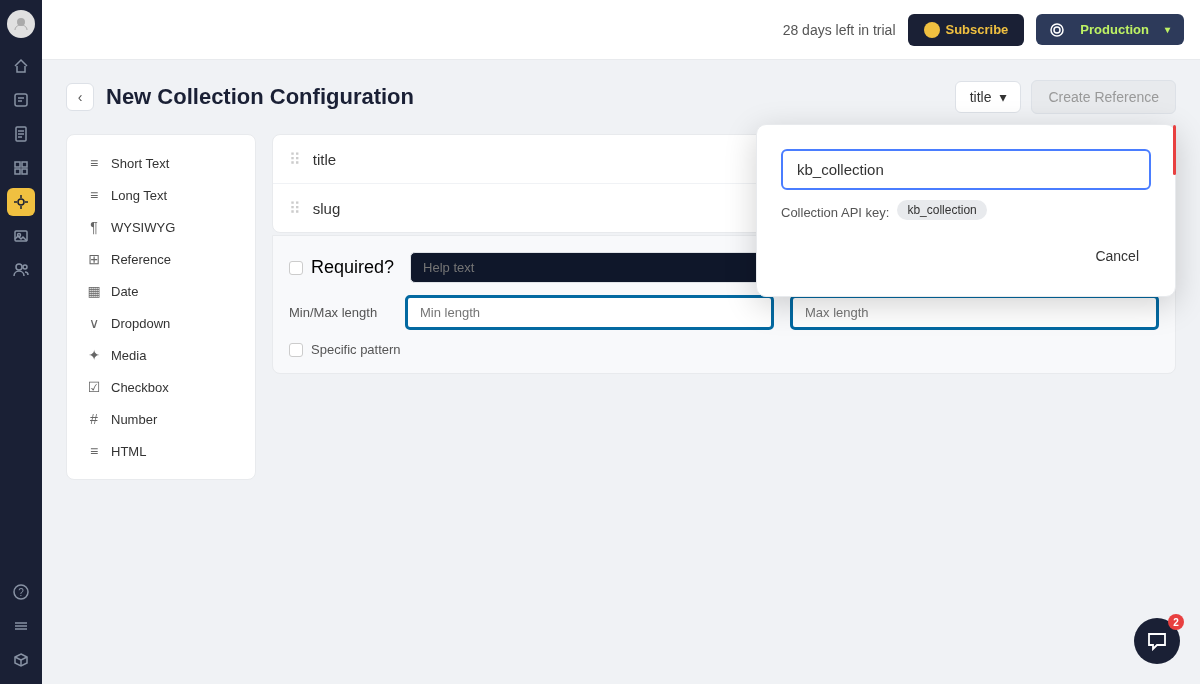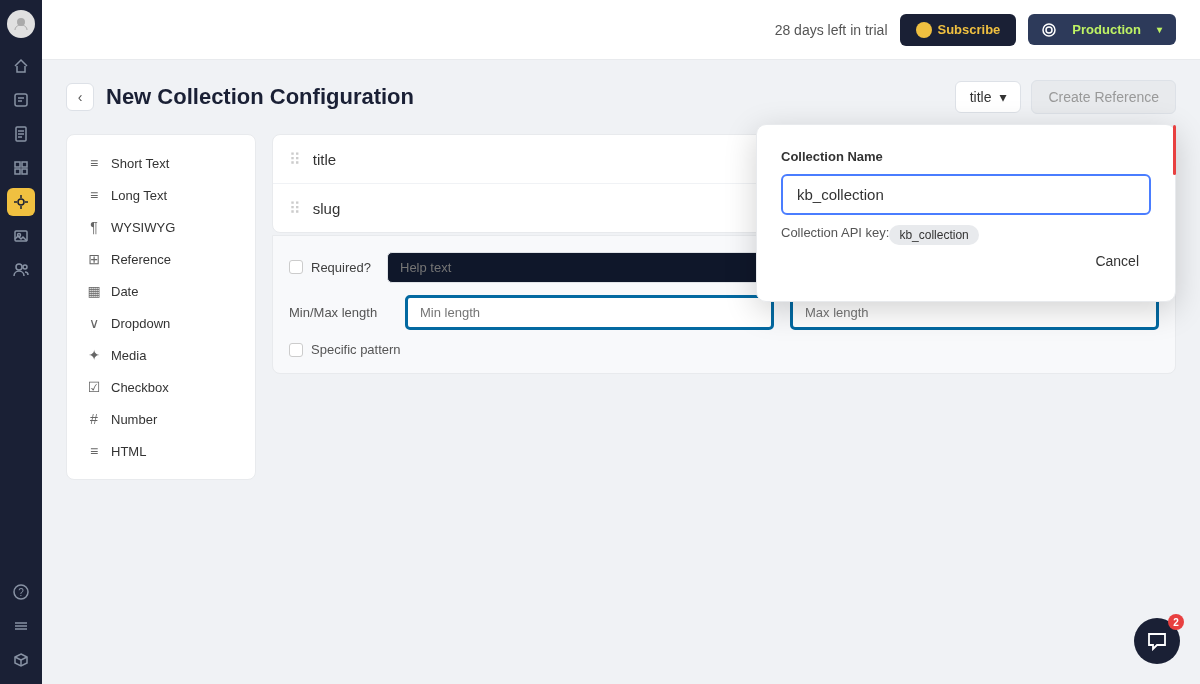--- a/index.html
+++ b/index.html
@@ -44,21 +44,21 @@
       overflow: hidden;
     }
 
     
     .top-header {
       background: #fff;
       height: 60px;
       display: flex;
       align-items: center;
       justify-content: flex-end;
-      padding: 0 24px;
+      padding: 0 16px;
       border-bottom: 1px solid #e8eaed;
       gap: 12px;
       flex-shrink: 0;
     }
     .trial-text {
       font-size: 14px;
       color: #555;
     }
     .subscribe-btn {
       background: #1a2035;
@@ -228,22 +228,22 @@
       border-radius: 0 0 8px 8px;
       padding: 16px;
     }
     .field-detail-row {
       display: flex;
       gap: 16px;
       margin-bottom: 12px;
       align-items: center;
     }
     .required-check {
-      display: flex; gap: 8px;
-      font-size: 13px; color: #404040;
+      display: flex; align-items: center; gap: 8px;
+      font-size: 18px; color: #000000;
     }
     .checkbox-box {
       width: 14px; height: 14px;
       border: 1px solid #ccc;
       border-radius: 3px;
       background: #fff;
       cursor: pointer;
     }
     .help-text-input {
       flex: 1;
@@ -322,21 +322,22 @@
       width: 100%;
       border: 2px solid #4a7dff;
       border-radius: 6px;
       padding: 10px 14px;
       font-size: 15px;
       color: #333;
       outline: none;
       margin-bottom: 10px;
     }
     .api-key-row {
-      display: flex; align-items: flex-start; 
+      display: flex; align-items: flex-end; gap: 8px;
+      margin-bottom: 20px;
       font-size: 13px; color: #555;
     }
     .api-key-badge {
       background: #e8eaed;
       color: #333;
       padding: 3px 10px;
       border-radius: 12px;
       font-size: 12px;
       font-weight: 500;
     }
@@ -599,21 +600,20 @@
           </div>
           <div class="specific-pattern-row">
             <div class="checkbox-box"></div>
             <span>Specific pattern</span>
           </div>
         </div>
 
         <div class="popup-overlay">
           <div class="collection-name-popup">
             <div class="red-bar"></div>
-            <div class="popup-label">Collection Name</div>
             <input class="collection-name-input" type="text" value="kb_collection" style="">
             <div class="api-key-row">
               <span>Collection API key:</span>
               <span class="api-key-badge">kb_collection</span>
             </div>
             <div class="popup-actions">
               <button class="cancel-btn">Cancel</button>
             </div>
           </div>
         </div>

